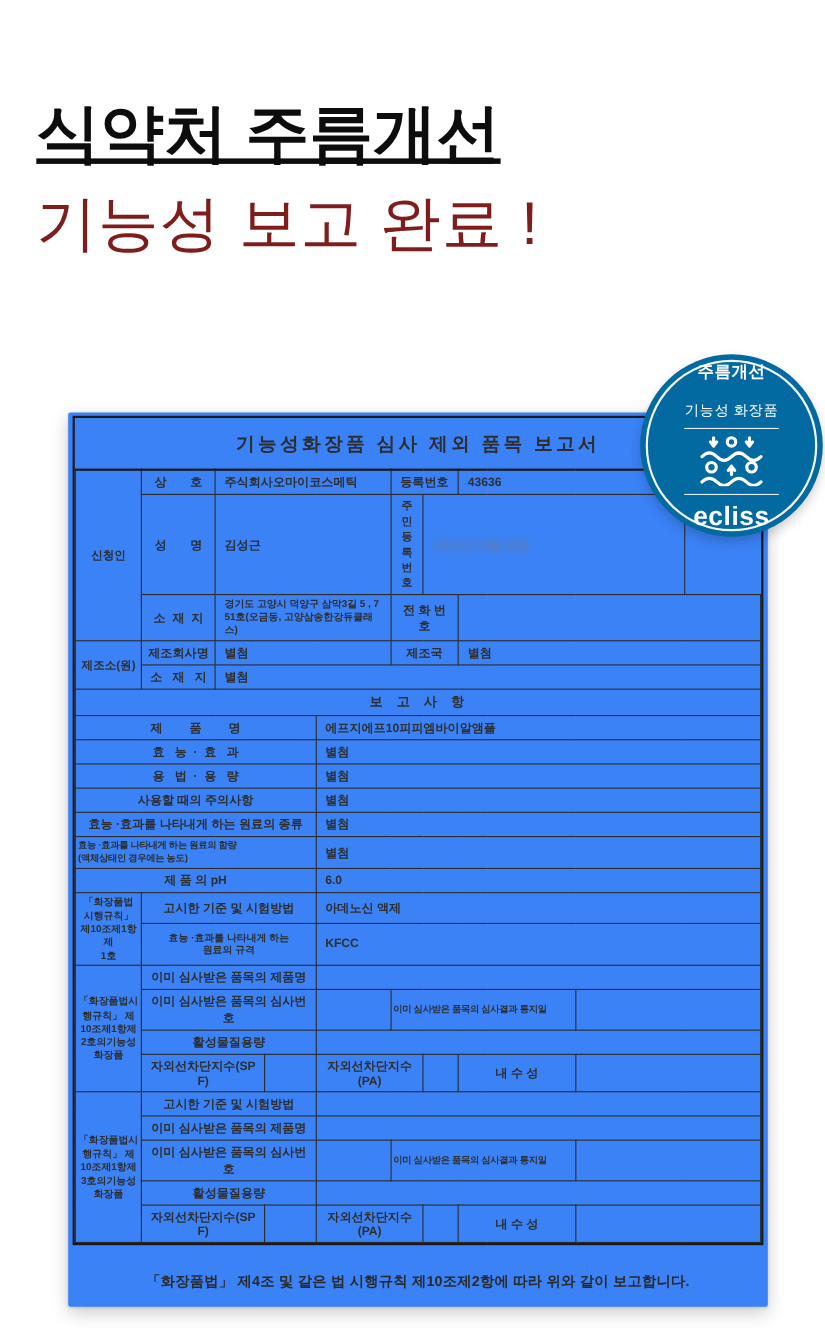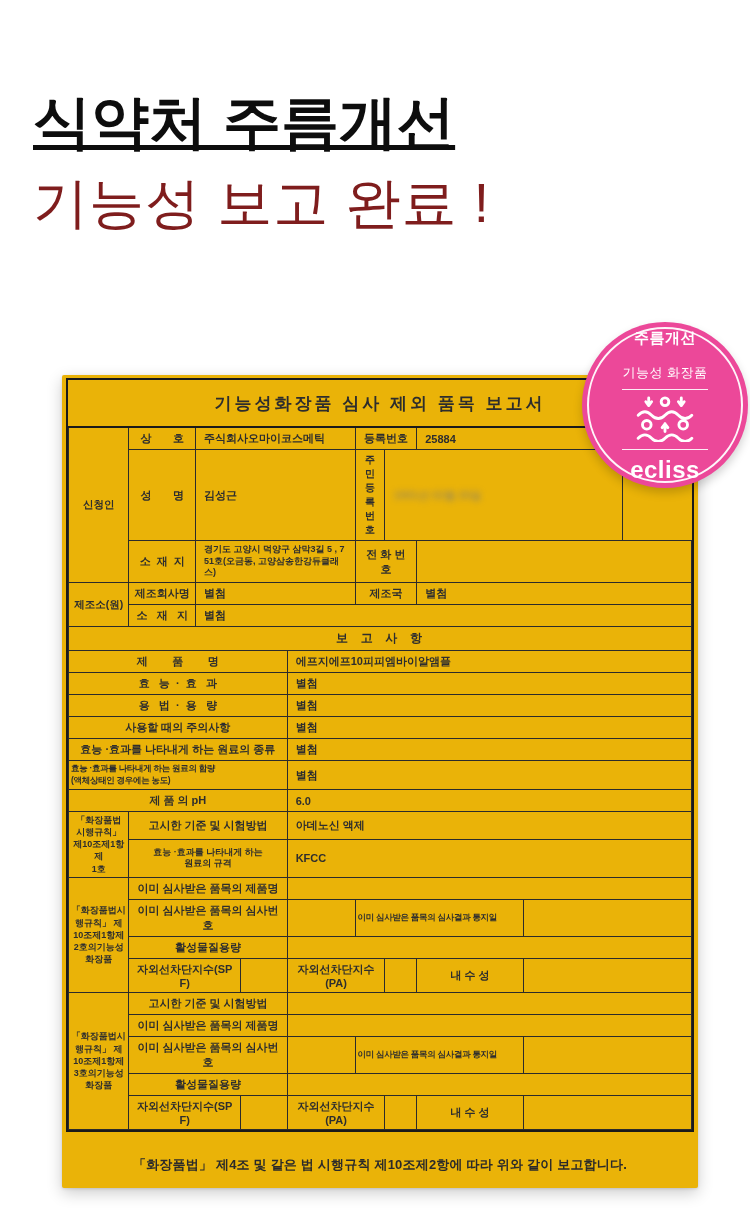--- a/index.html
+++ b/index.html
@@ -17,21 +17,21 @@
     letter-spacing: 0px; line-height: 1.3; text-decoration: underline;
   }
   .headline .line2 {
     font-size: 55px; font-weight: 400; color: #7f1d1d;
     letter-spacing: 1px; line-height: 1.25; margin-top: 10px;
   }
 
   
   .paper {
     position: absolute; left: 62px; top: 375px; width: 636px;
-    background: #eab308; border-radius: 2px;
+    background: #3b82f6; border-radius: 2px;
     box-shadow: 0 5px 16px rgba(0,0,0,0.20), 0 1px 3px rgba(0,0,0,0.12);
     padding: 3px 4px 8px 4px;
   }
   .form-box { border: 2px solid #1a1a1a; }
   .form-title {
     height: 46px; display: flex; align-items: center; justify-content: center;
     font-size: 17px; font-weight: 700; letter-spacing: 3px; color: #2d2d2d;
   }
   table.form {
     width: 100%; border-collapse: collapse; table-layout: fixed;
@@ -52,21 +52,21 @@
   th.band { text-align: center; font-size: 12px; letter-spacing: 2px; color: #2e2e2e; }
   .masked { filter: blur(3px); opacity: 0.6; color: #777; }
   .form-footer {
     text-align: center; font-size: 13px; font-weight: 700; color: #2a2a2a;
     padding: 24px 4px 6px 4px; letter-spacing: 0.2px;
   }
 
   
   .badge {
     position: absolute; left: 582px; top: 322px; width: 166px; height: 166px;
-    border-radius: 50%; background: #ec4899;
+    border-radius: 50%; background: #0369a1;
     box-shadow: 0 5px 10px rgba(0,0,0,0.18);
     display: flex; flex-direction: column; align-items: center; justify-content: center;
     z-index: 5; color: #fff; text-align: center;
   }
   .badge .ring {
     position: absolute; inset: 5px; border: 2px solid rgba(255,255,255,0.95);
     border-radius: 50%;
   }
   .badge .b1 { font-size: 15px; font-weight: 800; letter-spacing: 0.5px; }
   .badge .b2 { font-size: 13px; font-weight: 400; margin-top: 16px; letter-spacing: 0.5px; }
@@ -100,21 +100,21 @@
           <col style="width:16.0%">
           <col style="width:11.0%">
       </colgroup>
       <tbody>
 
         <tr>
           <td class="sec" rowspan="3">신청인</td>
           <td class="lbl">상       호</td>
           <td class="val" colspan="3">주식회사오마이코스메틱</td>
           <td class="lbl" colspan="2">등록번호</td>
-          <td class="val" colspan="4">25884</td>
+          <td class="val" colspan="4">43636</td>
         </tr>
         <tr>
           <td class="lbl">성       명</td>
           <td class="val" colspan="3">김성근</td>
           <td class="lbl" style="font-size:10px">주민등록번호</td>
           <td class="val masked" colspan="4">1991년 02월 26일</td>
         </tr>
         <tr>
           <td class="lbl">소  재  지</td>
           <td class="val small" colspan="3">경기도 고양시 덕양구 삼막3길 5 , 751호(오금동, 고양삼송한강듀클래스)</td>

